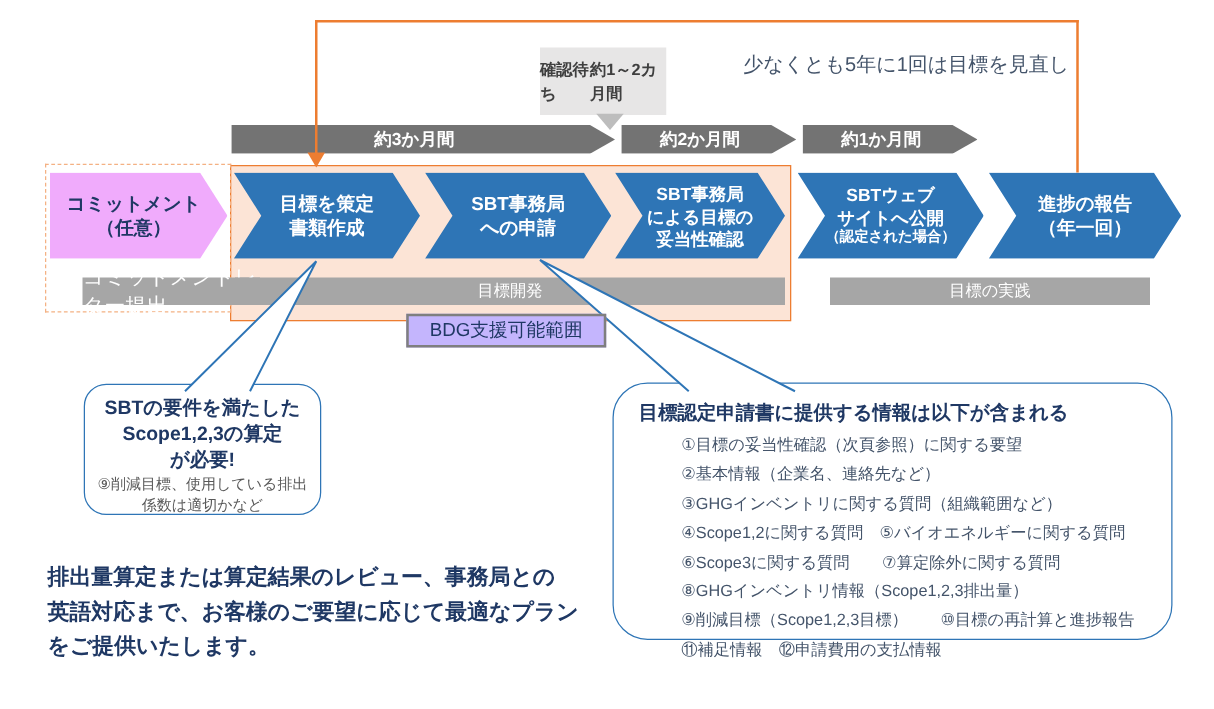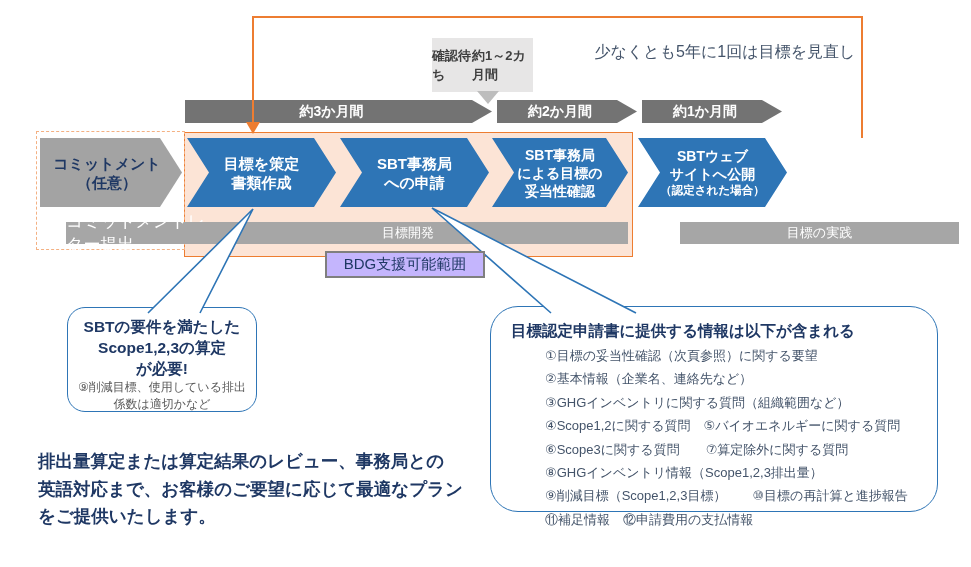--- a/index.html
+++ b/index.html
@@ -33,21 +33,21 @@
   .commit-box{position:absolute;left:36px;top:131px;width:149px;height:119px;
               border:1.5px dashed #F4B183;box-sizing:border-box;z-index:1;}
 
   
   .chev{position:absolute;top:138px;height:69px;background:#2E75B6;color:#ffffff;z-index:2;
         display:flex;flex-direction:column;justify-content:center;align-items:center;
         font-weight:bold;font-size:15px;line-height:19px;text-align:center;
         clip-path:polygon(0 0,calc(100% - 22px) 0,100% 50%,calc(100% - 22px) 100%,0 100%,22px 50%);
         padding-left:12px;padding-right:12px;box-sizing:border-box;}
   .chev.flat{clip-path:polygon(0 0,calc(100% - 22px) 0,100% 50%,calc(100% - 22px) 100%,0 100%);
-             background:#a3a3a3;color:#1F3864;padding-left:4px;}
+             background:#f0abfc;color:#1F3864;padding-left:4px;}
   .chev.tight{font-size:14px;line-height:18px;}
   .chev .small{font-size:11.5px;line-height:15px;}
 
   
   .pbar{position:absolute;top:222px;height:22px;background:#A6A6A6;color:#fff;font-size:13px;
         display:flex;align-items:center;justify-content:center;z-index:2;}
   .pbar.narrow{font-size:17px;margin-left:26px;}
 
   
   .bdg-label{position:absolute;left:325px;top:251px;width:160px;height:27px;background:#c4b5fd;
@@ -114,28 +114,32 @@
   <div class="chev tight" style="left:492px;width:136px">
     <div>SBT事務局</div>
     <div>による目標の</div>
     <div>妥当性確認</div>
   </div>
   <div class="chev tight" style="left:638px;width:149px">
     <div>SBTウェブ</div>
     <div>サイトへ公開</div>
     <div class="small">（認定された場合）</div>
   </div>
+  <div class="chev" style="left:791px;width:154px">
+    <div>進捗の報告</div>
+    <div>（年一回）</div>
+  </div>
 
   <div class="pbar narrow" style="left:40px;width:142px">
     <span>コミットメントレター提出</span>
   </div>
   <div class="pbar" style="left:188px;width:440px">
     <span>目標開発</span>
   </div>
-  <div class="pbar" style="left:680px;width:279px">
+  <div class="pbar" style="left:664px;width:256px">
     <span>目標の実践</span>
   </div>
 
   <div class="bdg-label">BDG支援可能範囲</div>
 
   <svg class="overlay" width="971" height="567" viewBox="0 0 971 567">
     <path d="M148,313 L253,209 L200,313" fill="#ffffff" stroke="#2E75B6" stroke-width="1.6"></path>
     <path d="M551,313 L432,208 L636,313" fill="#ffffff" stroke="#2E75B6" stroke-width="1.6"></path>
   </svg>
 

